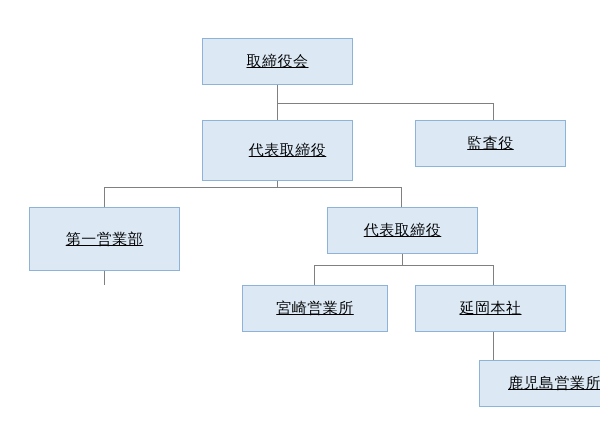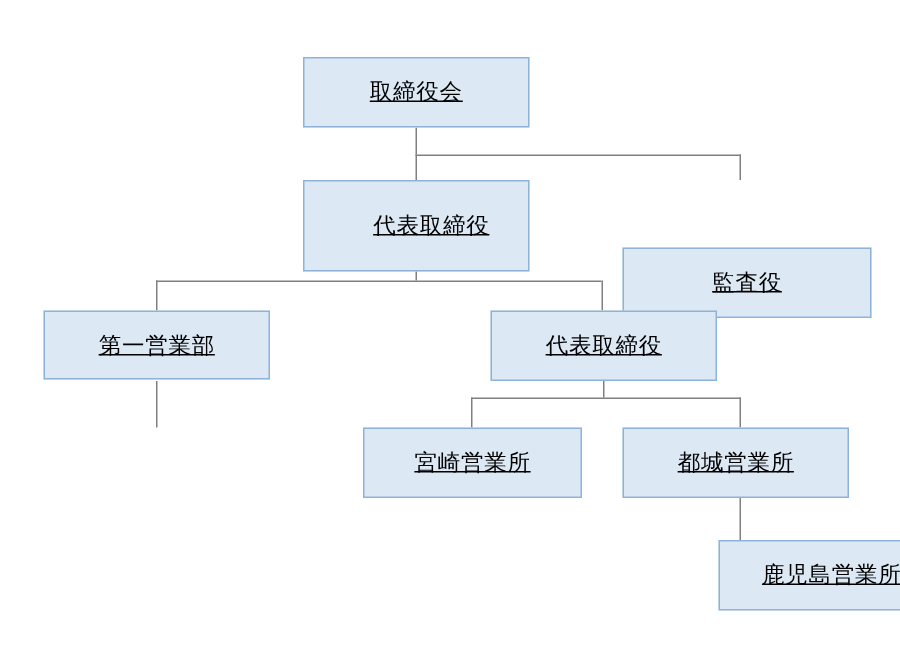--- a/index.html
+++ b/index.html
@@ -68,38 +68,38 @@
   <div class="connector v" style="left:493px; top:332px; height:28px;"></div>
 
   <div class="org-node" style="left:202px; top:38px; width:151px; height:47px;">
     <span class="node-label">取締役会</span>
   </div>
 
   <div class="org-node" style="left:202px; top:120px; width:151px; height:61px;padding-left:20px;">
     <span class="node-label">代表取締役</span>
   </div>
 
-  <div class="org-node" style="left:415px; top:120px; width:166px; height:47px;margin-top:45px;">
+  <div class="org-node" style="left:415px; top:120px; width:151px; height:47px;">
     <span class="node-label">監査役</span>
   </div>
 
-  <div class="org-node" style="left:29px; top:207px; width:151px; height:46px;">
+  <div class="org-node" style="left:29px; top:207px; width:151px; height:64px;">
     <span class="node-label">第一営業部</span>
   </div>
 
   <div class="org-node" style="left:327px; top:207px; width:151px; height:47px;">
     <span class="node-label">代表取締役</span>
   </div>
 
 
   <div class="org-node" style="left:242px; top:285px; width:146px; height:47px;">
     <span class="node-label">宮崎営業所</span>
   </div>
 
   <div class="org-node" style="left:415px; top:285px; width:151px; height:47px;">
-    <span class="node-label">都城営業所</span>
+    <span class="node-label">延岡本社</span>
   </div>
 
   <div class="org-node" style="left:438px; top:360px; width:151px; height:47px;margin-left:41px;">
     <span class="node-label">鹿児島営業所</span>
   </div>
 
 </div>
 
 </body></html>

